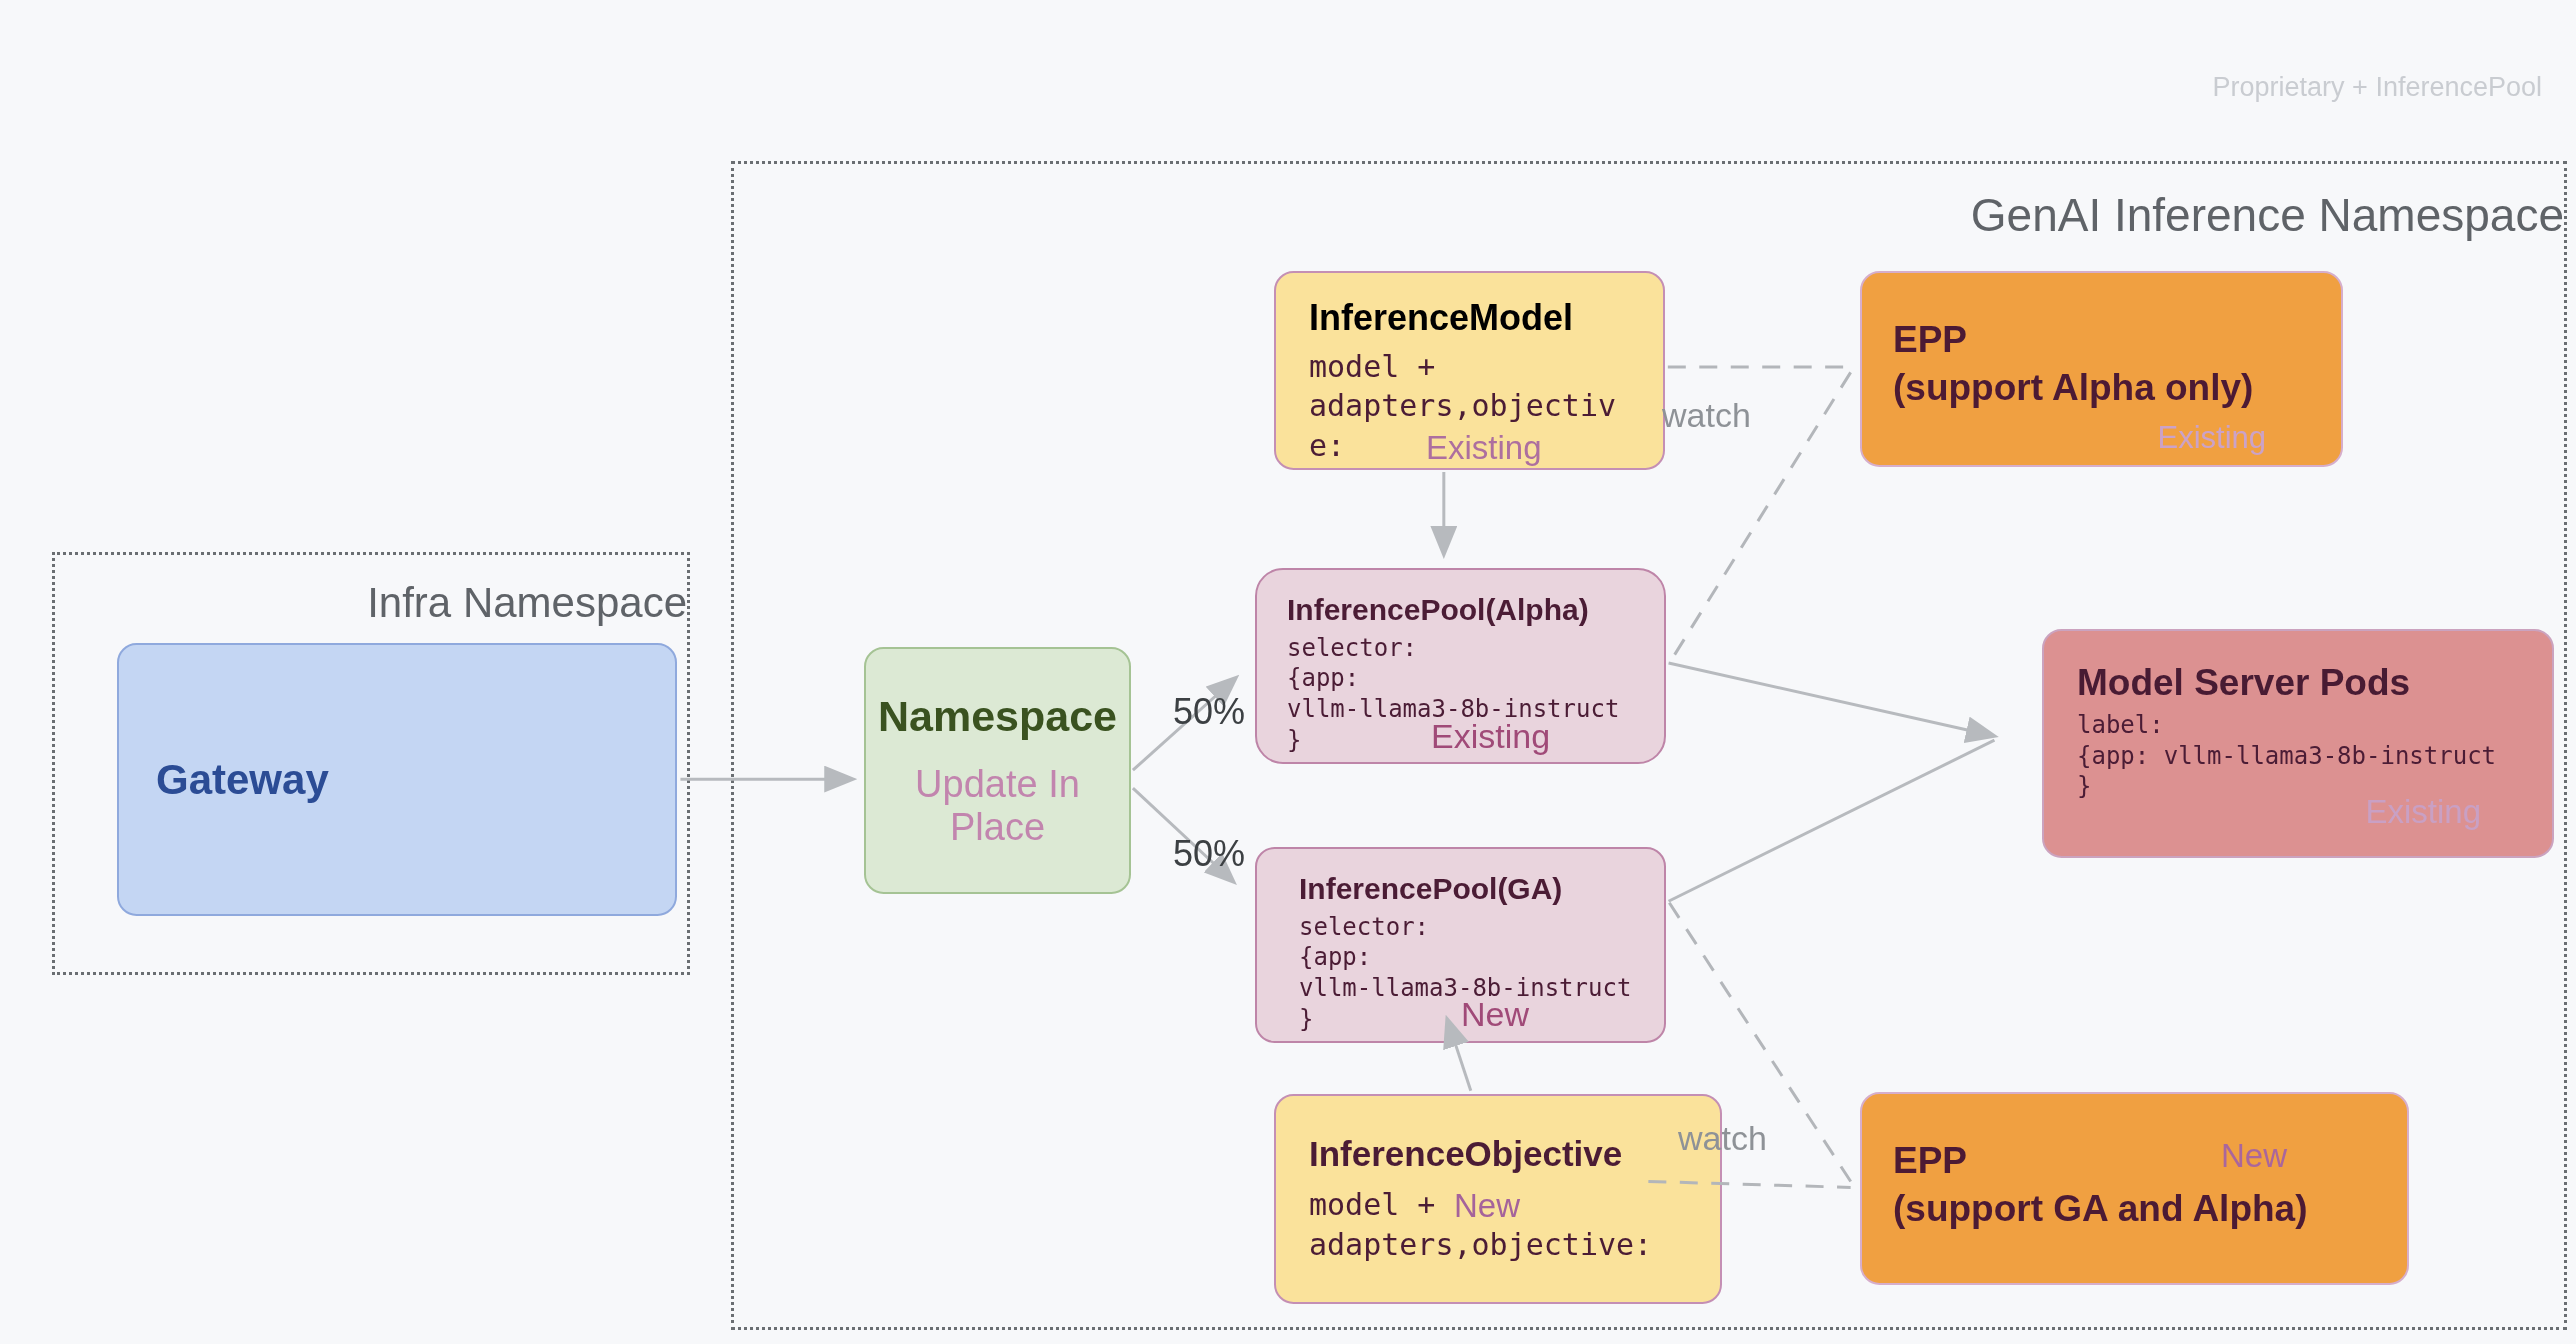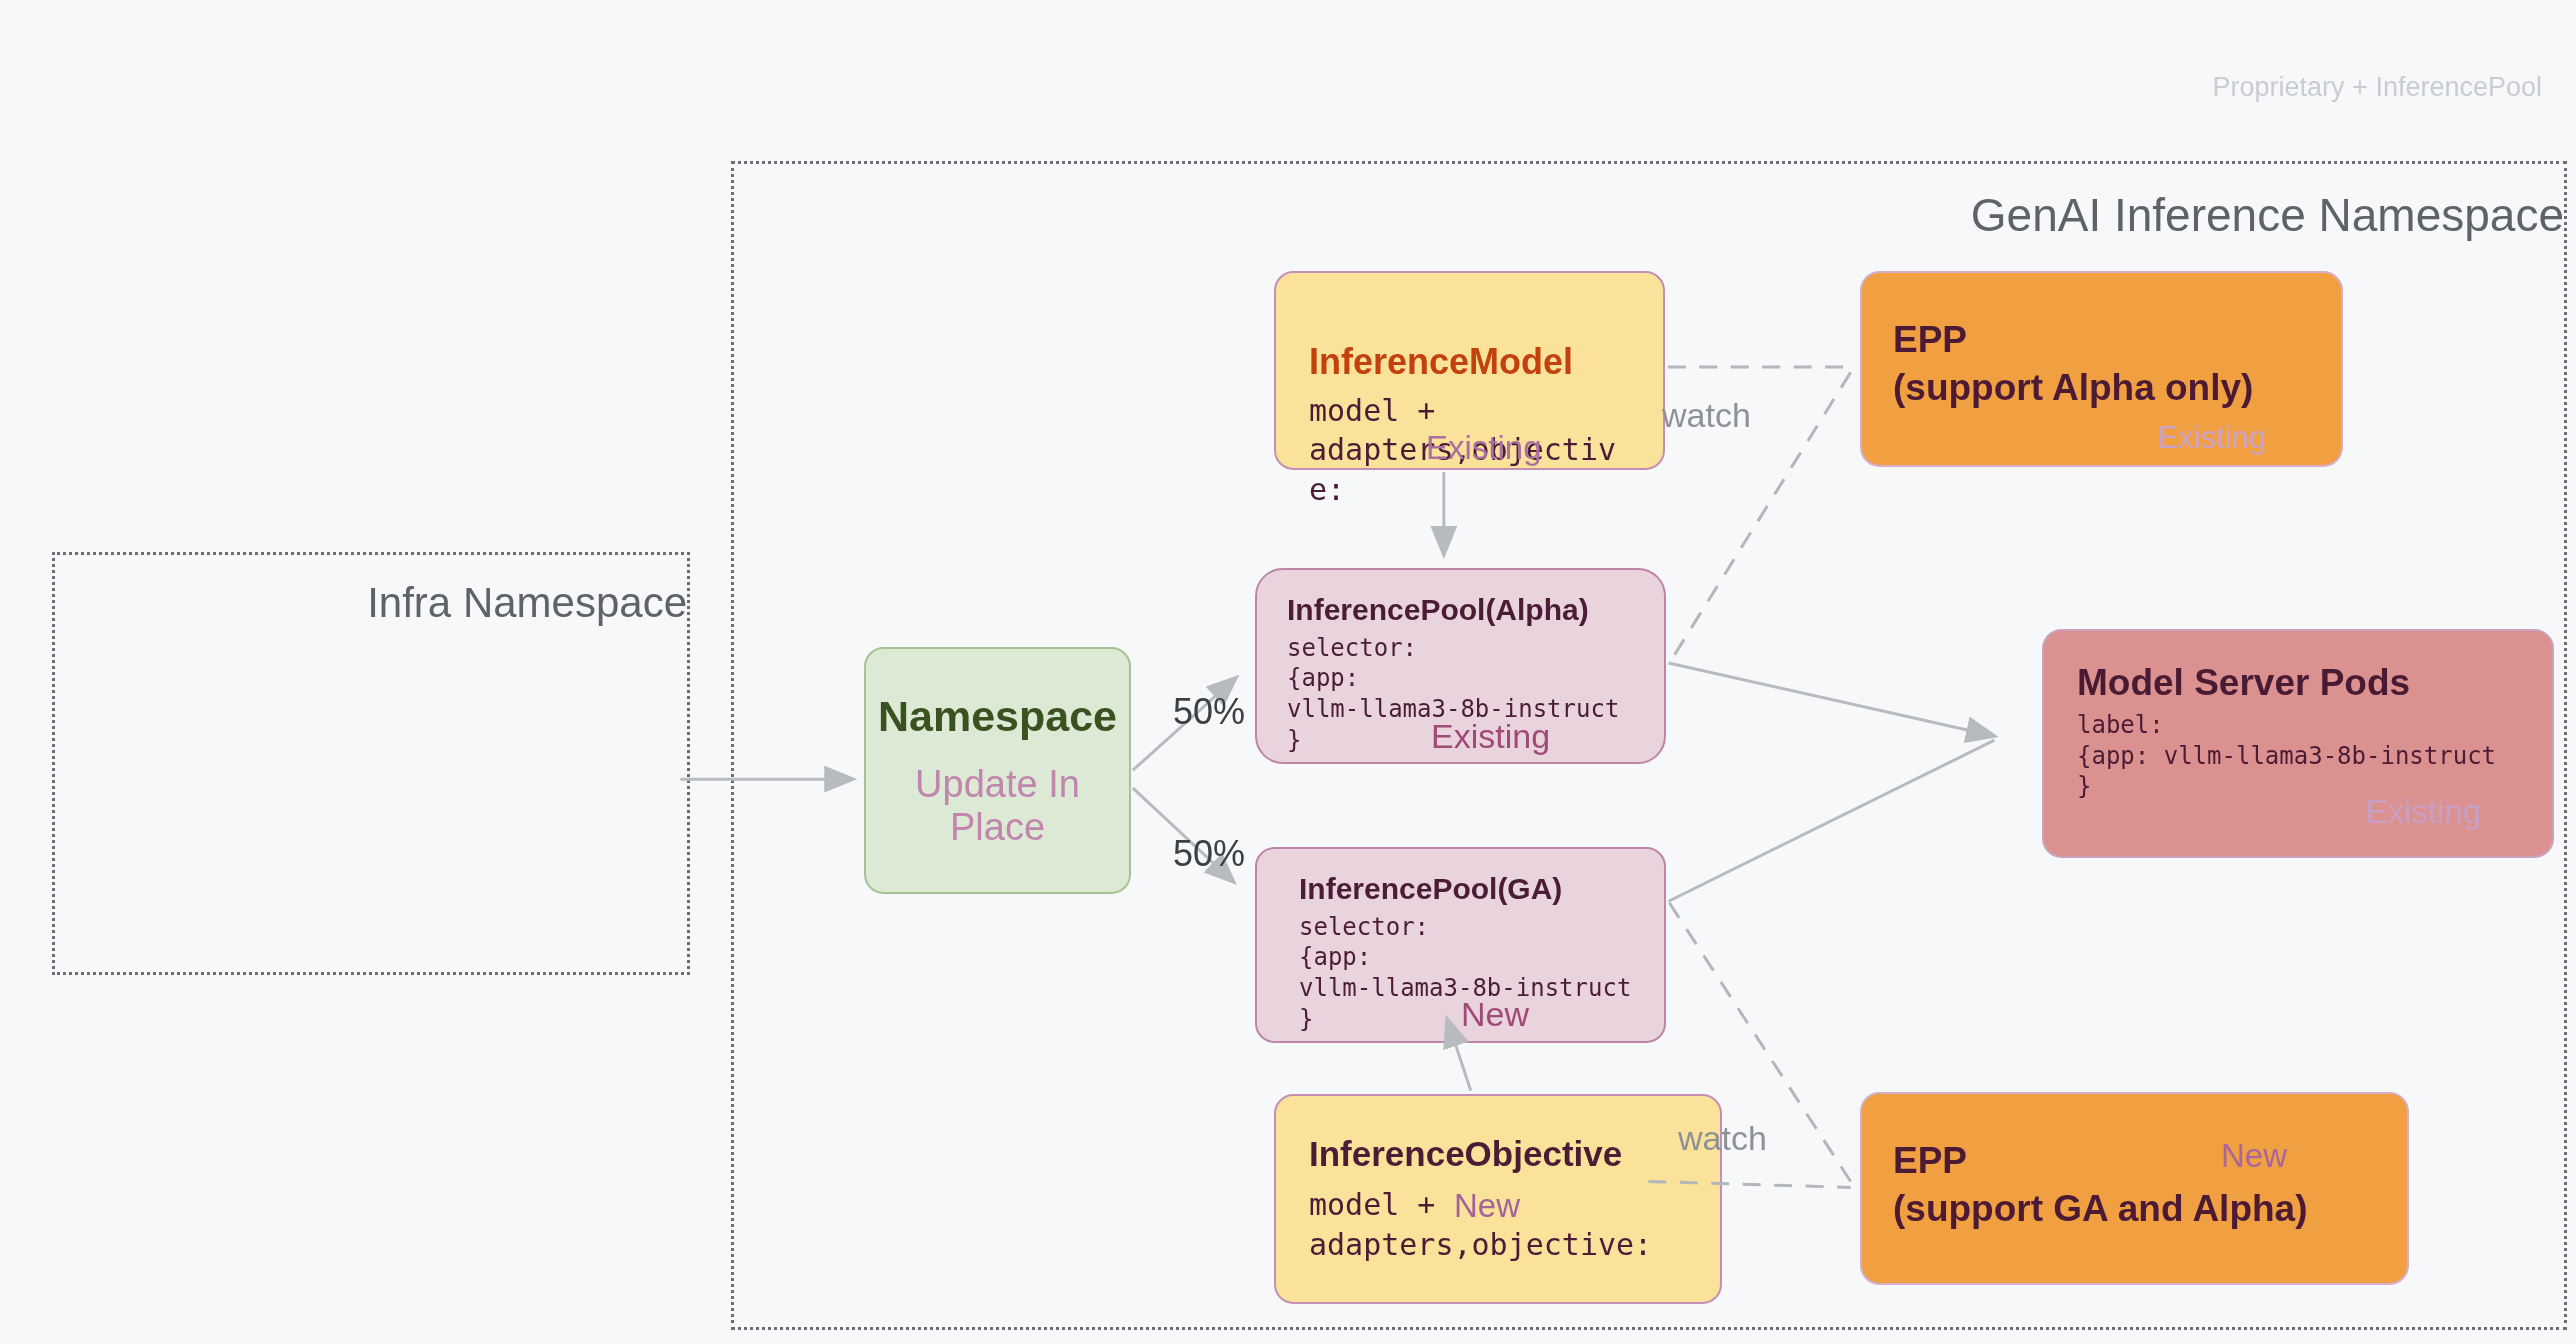--- a/index.html
+++ b/index.html
@@ -53,21 +53,21 @@
   }
   .node-httproute .title { color: #3A5220; font-size: 43px; }
   .node-httproute .subtitle { color: #C285AE; font-size: 38px; }
 
   
   .node-infmodel {
     left: 1274px; top: 271px; width: 391px; height: 199px;
     background: #FAE29B; border: 2.2px solid #C48FB4;
     padding: 24px 0 0 33px;
   }
-  .node-infmodel .title { color: #c2410c; font-size: 36px; margin-bottom: 7.5px; margin-top: 44px; }
+  .node-infmodel .title { color: #000000; font-size: 36px; margin-bottom: 7.5px; }
   .node-infmodel .code { font-size: 30px; line-height: 1.32; }
   .node-infmodel .badge { left: 150px; bottom: 1.5px; font-size: 33px; color: #AD6F9F; }
 
   
   .node-epp {
     background: #F0A041; border: 2.2px solid #D6AECB;
     padding: 43px 0 0 31px;
   }
   .node-epp .title { color: #4C1A34; font-size: 37px; line-height: 1.3; }
   .node-epp-alpha { left: 1860px; top: 271px; width: 483px; height: 196px; }
@@ -125,20 +125,23 @@
   <div class="watermark">Proprietary + InferencePool</div>
 
   <div class="ns ns-infra">
     <div class="ns-title">Infra Namespace</div>
   </div>
 
   <div class="ns ns-genai">
     <div class="ns-title">GenAI Inference Namespace</div>
   </div>
 
+  <div class="node node-gateway">
+    <div class="title">Gateway</div>
+  </div>
 
   <div class="node node-httproute">
     <div class="title">Namespace</div>
     <div class="subtitle">Update In Place</div>
   </div>
 
   <div class="node node-infmodel">
     <div class="title">InferenceModel</div>
     <div class="code">model +
 adapters,objectiv

